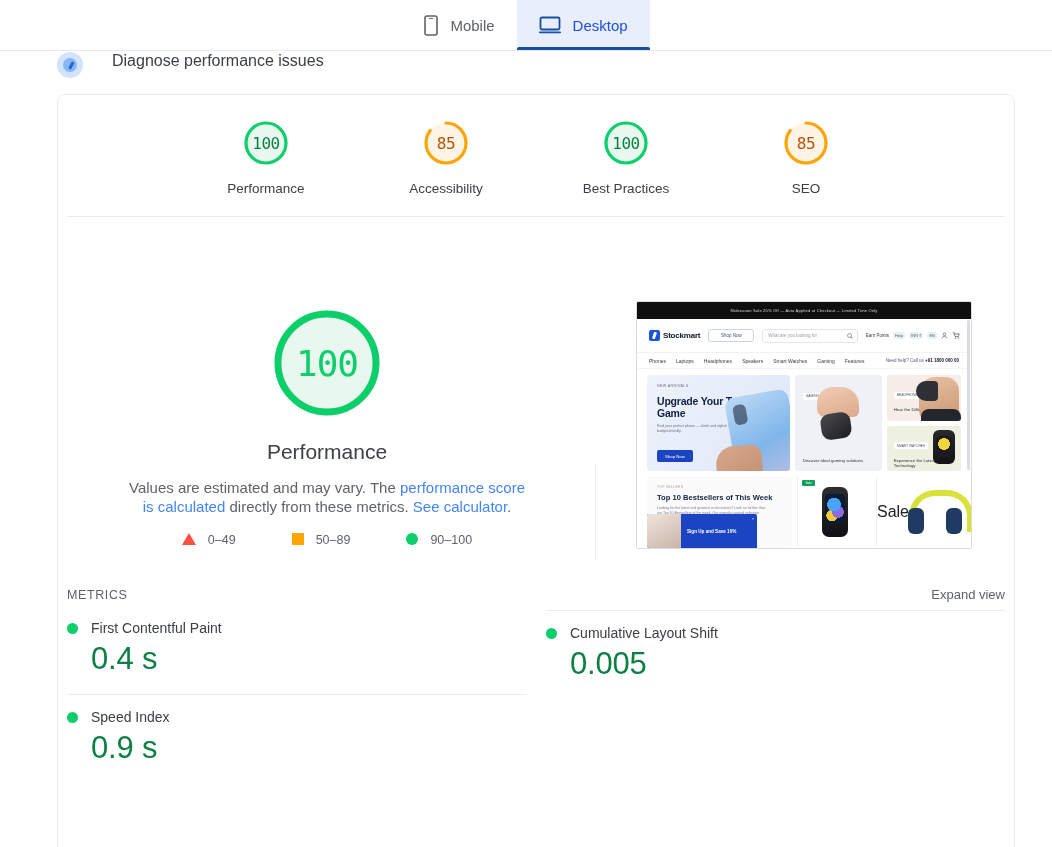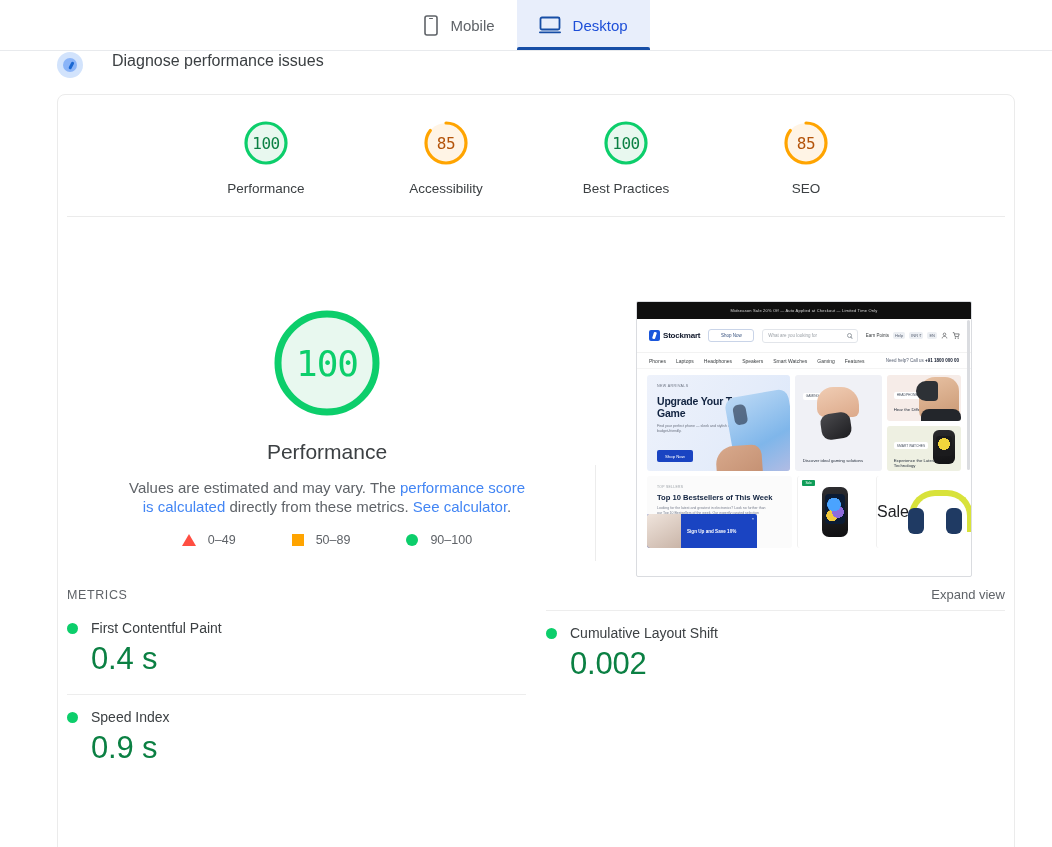--- a/index.html
+++ b/index.html
@@ -101,38 +101,38 @@
   .big-label { margin-top: 20px; font-size: 21px; color: #3c4043; }
   .hero-note {
     margin-top: 14px; width: 400px; text-align: center;
     font-size: 15px; line-height: 19px; color: #5f6368;
   }
   .hero-note a { color: #4285f4; text-decoration: none; }
   .legend {
     margin-top: 17px; display: flex; gap: 56px; align-items: center;
     font-size: 12.5px; color: #5f6368;
   }
-  .legend-item { display:flex; align-items:center; gap: 12px; }
+  .legend-item { display:flex; align-items:flex-start; gap: 12px; }
   .lg-tri {
     width:0; height:0; border-left:7px solid transparent; border-right:7px solid transparent;
     border-bottom:12px solid #ff4e42;
   }
   .lg-sq { width:12px; height:12px; background:#ffa400; }
   .lg-ci { width:12px; height:12px; border-radius:50%; background:#0cce6b; }
 
   .hero-divider {
     position: absolute; left: 537px; top: 248px; width: 1px; height: 96px;
     background: #ececec;
   }
 
   .hero-right { flex: 1; padding-top: 84px; padding-left: 40px; }
 
   
   .thumb {
-    width: 336px; height: 276px; border: 1px solid #dadce0; border-radius: 2px;
+    width: 336px; height: 248px; border: 1px solid #dadce0; border-radius: 2px;
     overflow: hidden; position: relative; background: #fff;
   }
   .tb-banner {
     height: 17px; background: #0f0f0f; color: #d9d9d9;
     font-size: 4px; display:flex; align-items:center; justify-content:center;
     letter-spacing: .2px;
   }
   .tb-header {
     height: 34px; background:#fff; display:flex; align-items:center;
     padding: 0 12px; gap: 8px; border-bottom: 1px solid #f2f2f2;
@@ -555,21 +555,21 @@
         <div class="metric-value">0.4 s</div>
       </div>
 
 
 
       <div class="metric">
         <div class="metric-top">
           <span class="metric-dot"></span>
           <span class="metric-name">Cumulative Layout Shift</span>
         </div>
-        <div class="metric-value">0.002</div>
+        <div class="metric-value">0.005</div>
       </div>
 
       <div class="metric">
         <div class="metric-top">
           <span class="metric-dot"></span>
           <span class="metric-name">Speed Index</span>
         </div>
         <div class="metric-value">0.9 s</div>
       </div>
 

